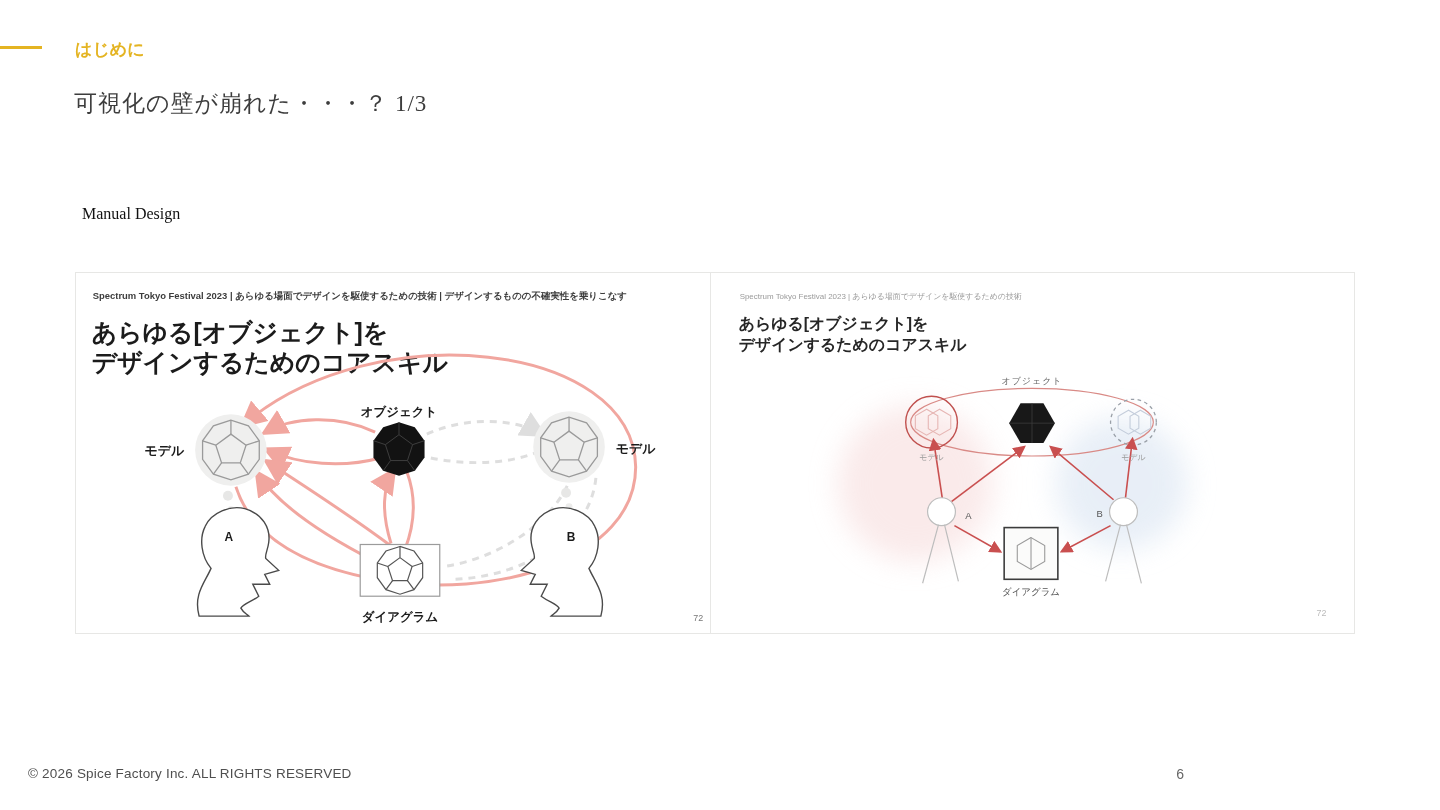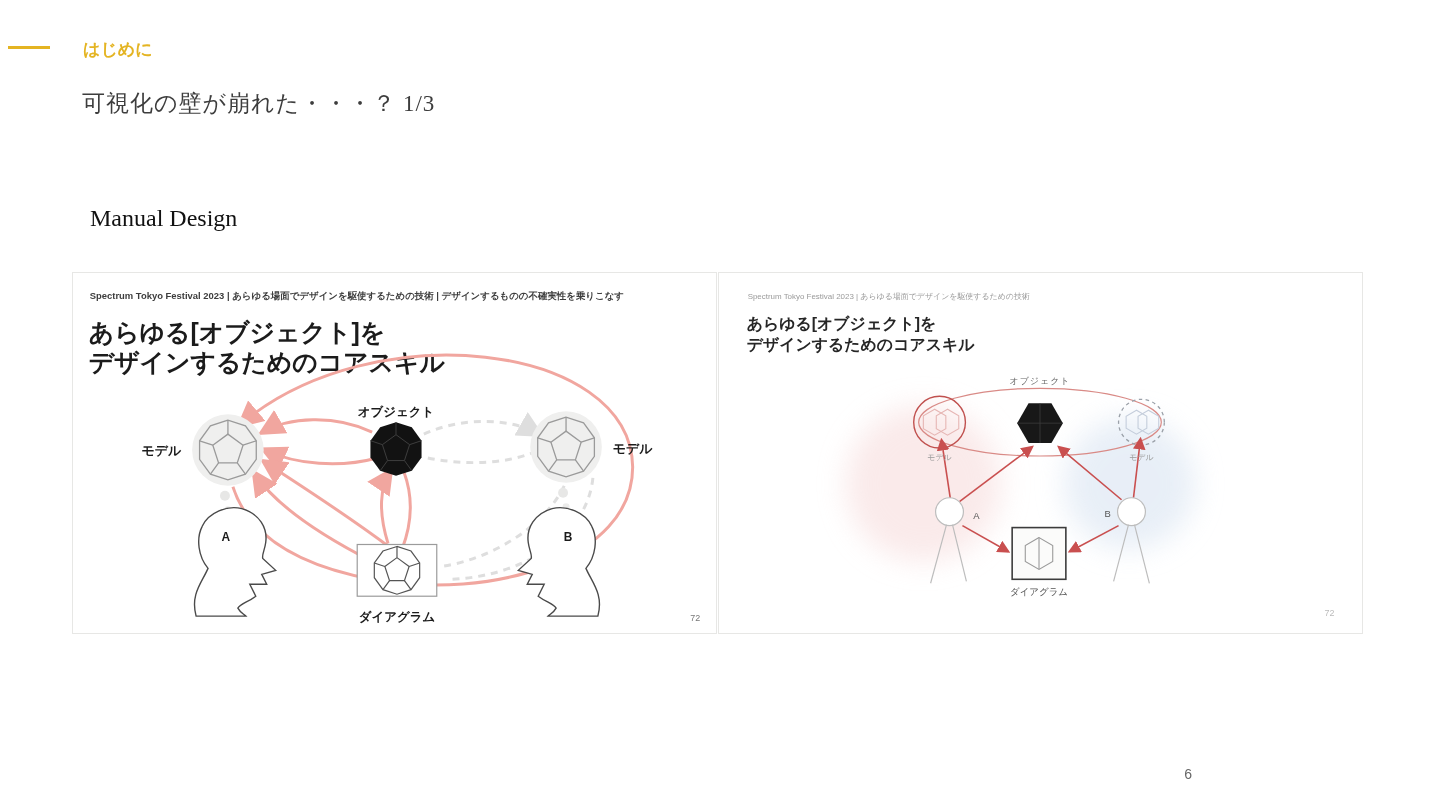--- a/index.html
+++ b/index.html
@@ -1,32 +1,32 @@
 <!DOCTYPE html>
 <html><head>
 <meta charset="utf-8">
 <style>
   * { margin:0; padding:0; box-sizing:border-box; }
   html,body { width:1440px; height:810px; background:#ffffff; overflow:hidden;
               font-family:"Liberation Sans", sans-serif; }
-  .stage { position:absolute; inset:0; width:1212px; height:810px; background:#fff;margin-left:8px; }
+  .stage { position:absolute; inset:0; width:1212px; height:810px; background:#fff; }
 
   .eyebrow-line { position:absolute; left:0; top:46px; width:42px; height:3px; background:#E4B422; }
   .eyebrow { position:absolute; left:75px; top:38px; font-size:17px; font-weight:bold; color:#E4B422; }
   .page-title { position:absolute; left:74px; top:88px; font-size:23px; font-weight:normal;
                 color:#3d3d3d; font-family:"Liberation Serif", serif; letter-spacing:1px; }
 
-  .panel-label { position:absolute; top:205px; font-size:24px; color:#111;
+  .panel-label { position:absolute; top:205px; font-size:16px; color:#111;
                  font-family:"Liberation Serif", serif; }
   .panel-label.left { left:82px; }
   .panel-label.right { left:738px; }
 
   .slide-panel { position:absolute; top:272px; width:645px; height:362px; background:#fff;
                  border:1px solid #e7e7e5; }
-  .slide-panel.left { left:64px; }
+  .slide-panel.left { left:75px; }
   .slide-panel.right { left:710px; }
   .slide-panel svg { display:block; }
 
   .footer { position:absolute; left:28px; top:766px; font-size:13.5px; color:#4f4f4f; letter-spacing:.2px; }
   .page-number { position:absolute; right:28px; top:766px; font-size:14px; color:#666; }
 
   text { font-family:"Liberation Sans", sans-serif; }
 </style>
 </head>
 <body>
@@ -195,14 +195,15 @@
       <text x="322" y="112" font-size="9" fill="#666" text-anchor="middle" letter-spacing="1">オブジェクト</text>
       <text x="221" y="188" font-size="8" fill="#999" text-anchor="middle">モデル</text>
       <text x="424" y="188" font-size="8" fill="#999" text-anchor="middle">モデル</text>
       <text x="321" y="324" font-size="9.5" fill="#555" text-anchor="middle">ダイアグラム</text>
       <text x="258" y="247" font-size="9.5" fill="#555" text-anchor="middle">A</text>
       <text x="390" y="245" font-size="9.5" fill="#555" text-anchor="middle">B</text>
       <text x="618" y="345" font-size="9" fill="#bbb" text-anchor="end">72</text>
     </svg>
   </div>
 
+  <div class="footer">© 2026  Spice Factory Inc. ALL RIGHTS RESERVED</div>
   <div class="page-number">6</div>
 </div>
 
 </body></html>

